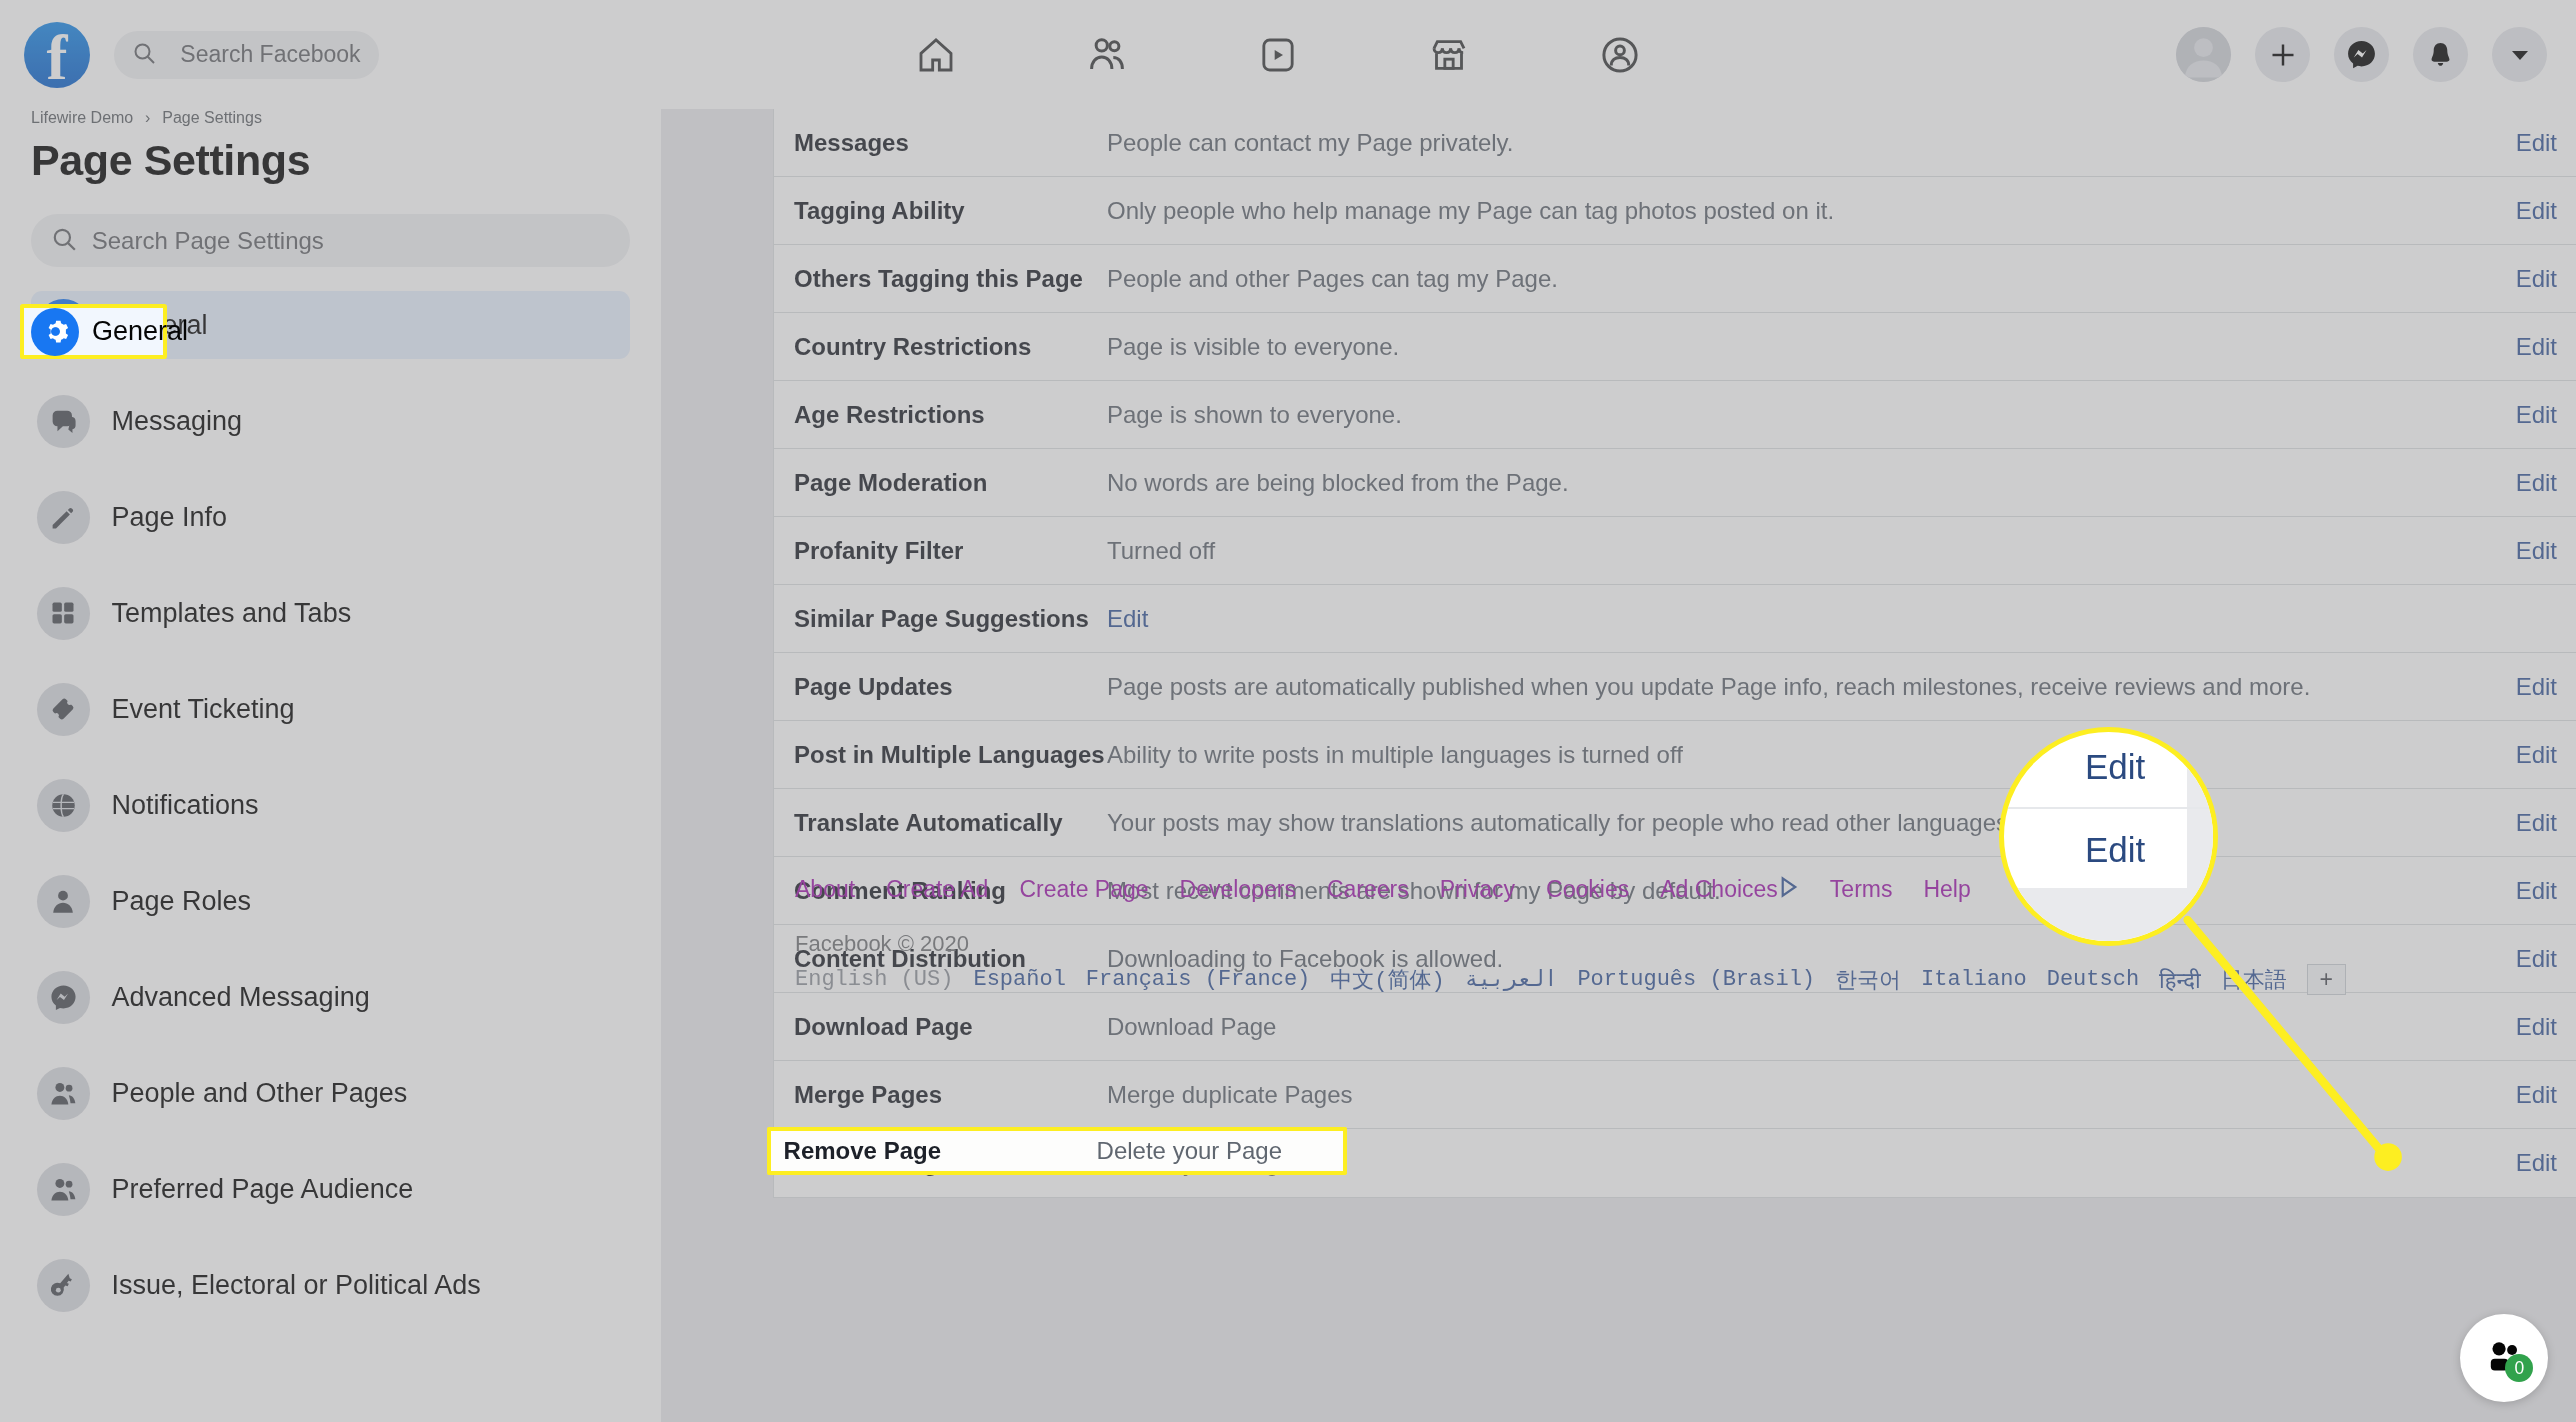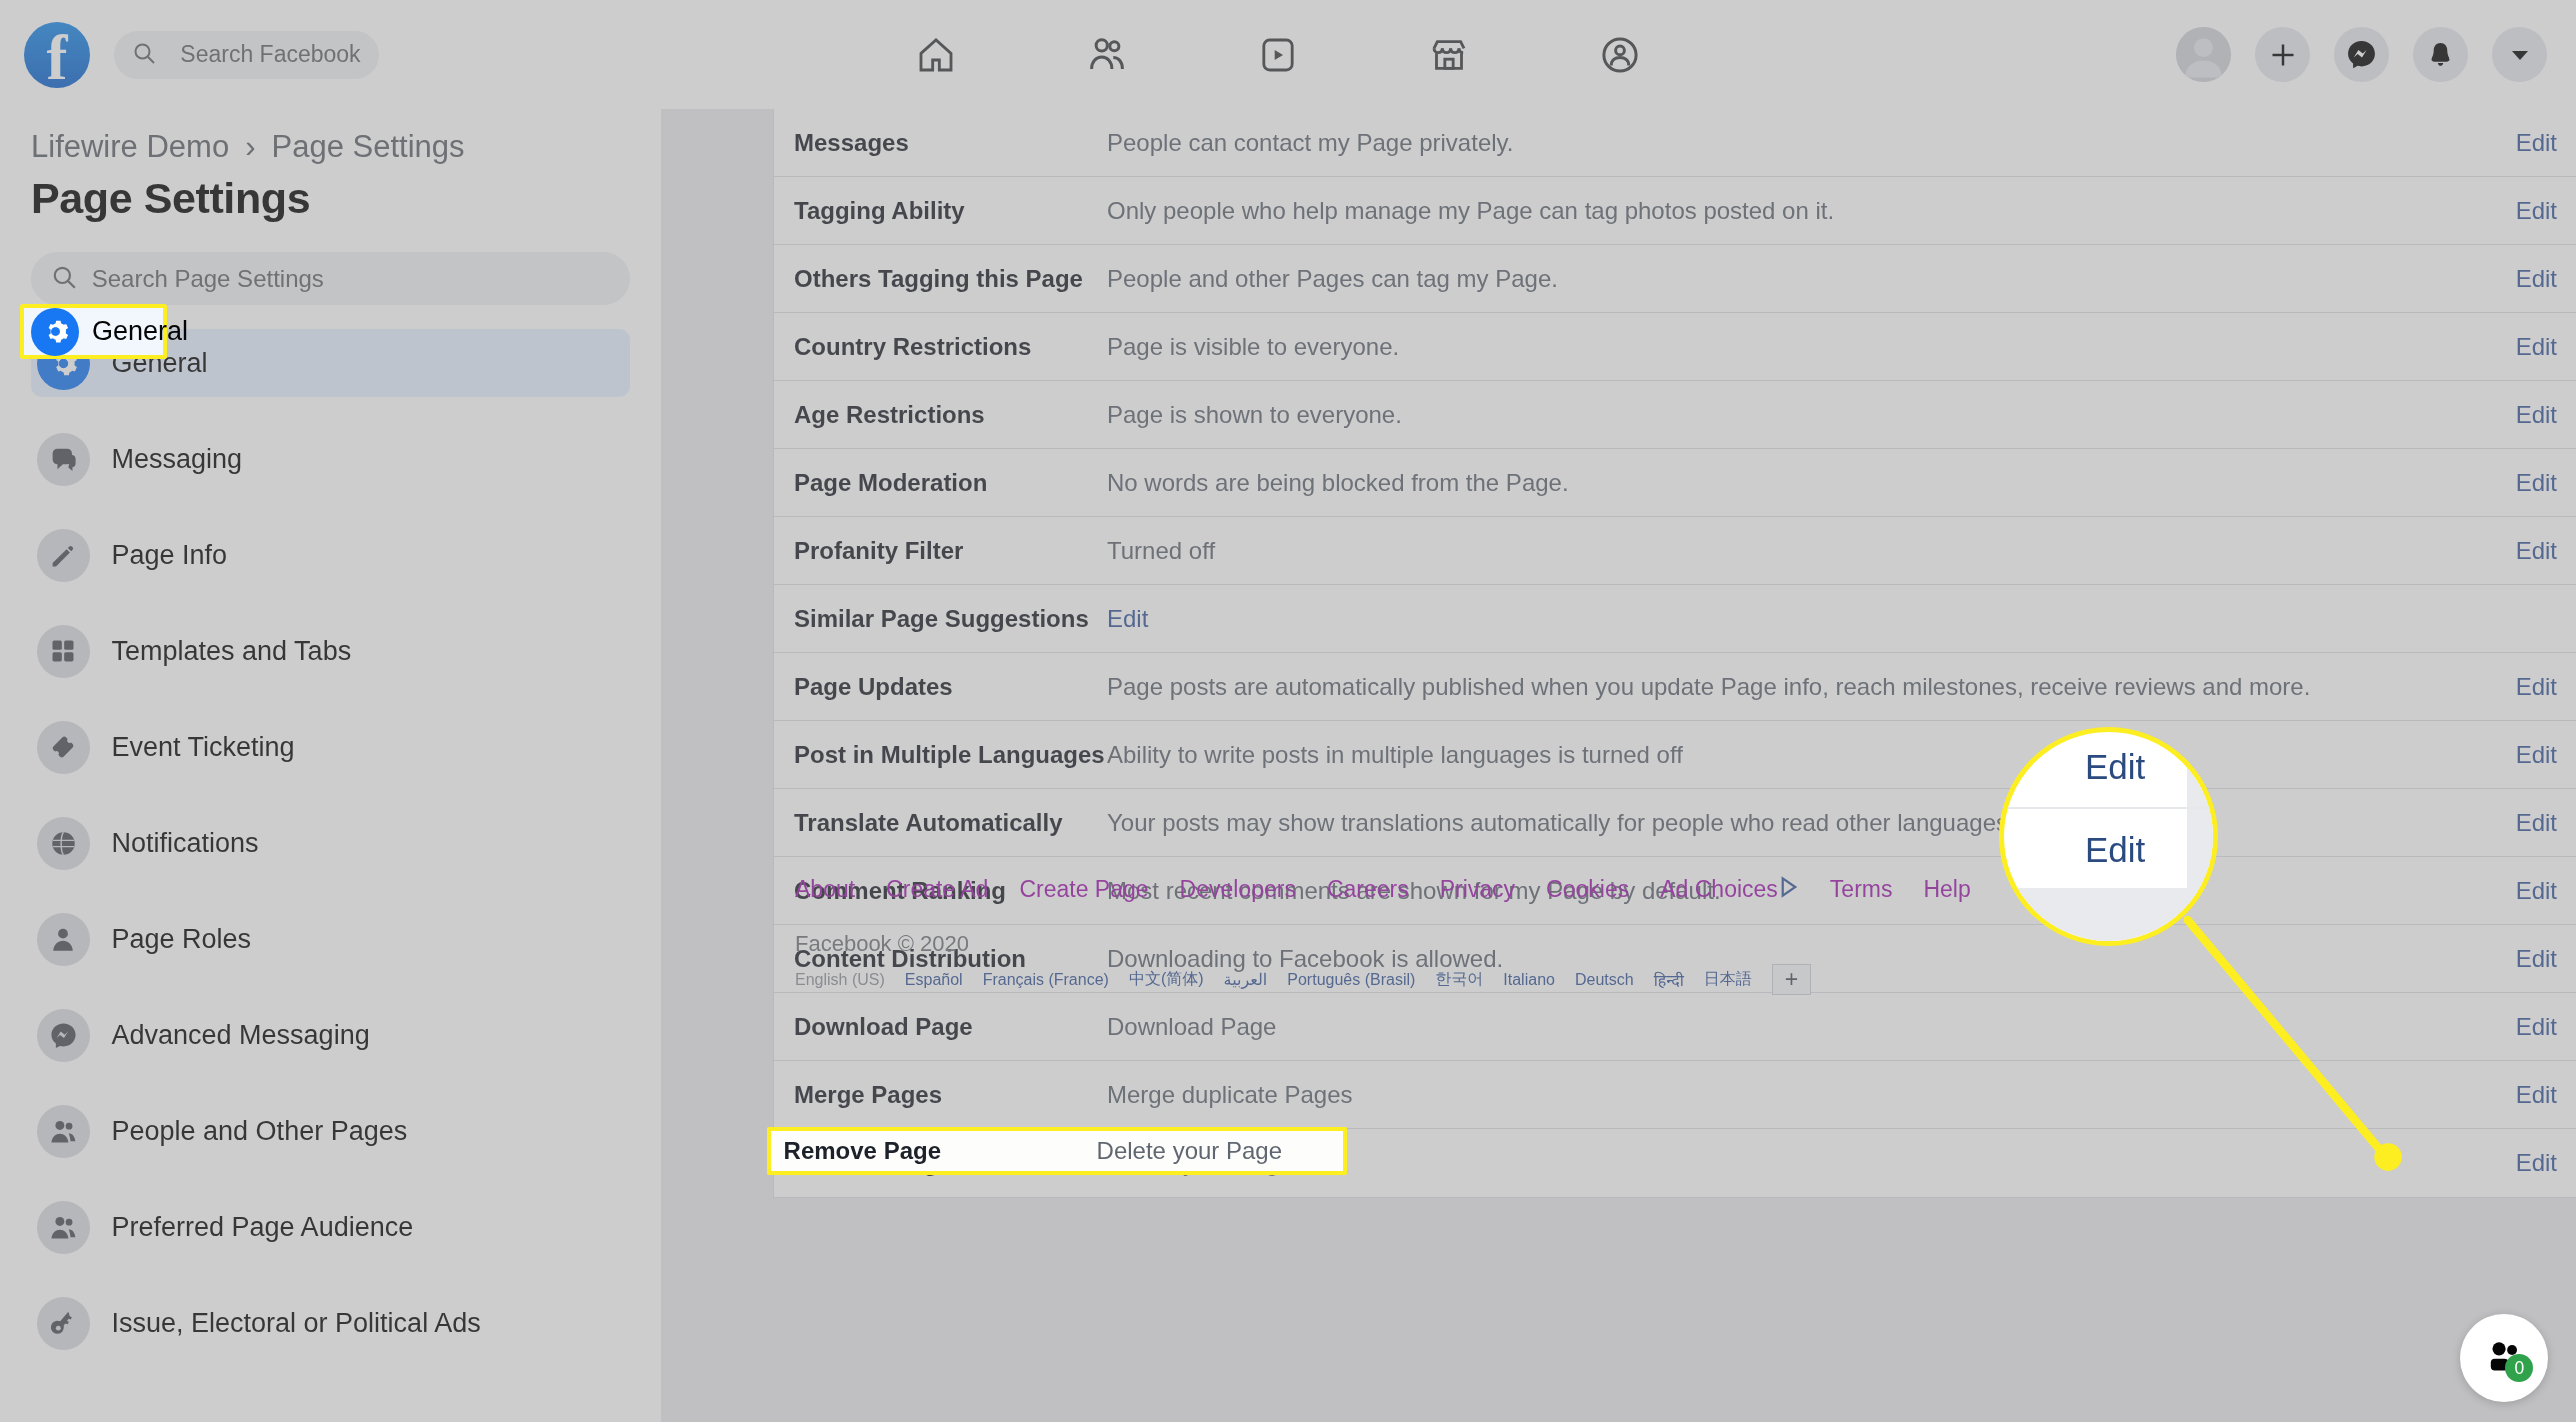--- a/index.html
+++ b/index.html
@@ -80,22 +80,21 @@
 
   
   #sidebar {
     position: absolute; left: 0; top: 109px;
     width: 661px; height: 1314px;
     background: #ffffff;
     z-index: 8;
     padding: 0 31px;
   }
   #breadcrumb {
-    margin-top: 20px;
-    font-size: 31px; color: #606469;
+    font-size: 16px; color: #606469;
   }
   #breadcrumb .sep { margin: 0 7.4px; }
   #page-title {
     margin-top: 9.2px;
     font-size: 43px; font-weight: bold; color: #050505;
     letter-spacing: -0.4px;
   }
   #side-search {
     margin-top: 29px;
     height: 53px; border-radius: 27px;
@@ -200,21 +199,21 @@
   .adchoice-wrap { display: flex; gap: 1px; }
   #copyright {
     margin-top: 28px;
     font-size: 22px; color: #737578;
   }
   #langs {
     margin-top: 7.4px;
     display: flex; align-items: center; gap: 20px; flex-wrap: nowrap;
   }
   #langs .lang {
-    font-size: 16px; color: #365899; cursor: pointer; white-space: nowrap;
+    font-size: 22px; color: #365899; cursor: pointer; white-space: nowrap; font-family: Liberation Mono, monospace;
   }
   #langs .lang.current { color: #90949c; cursor: default; }
   #lang-plus {
     width: 39px; height: 31px;
     border: 0.9px solid #ccd0d5; background: #f6f7f9;
     display: flex; align-items: center; justify-content: center;
     font-size: 23px; color: #4b4f56; cursor: pointer;
     line-height: 1;
   }
 

